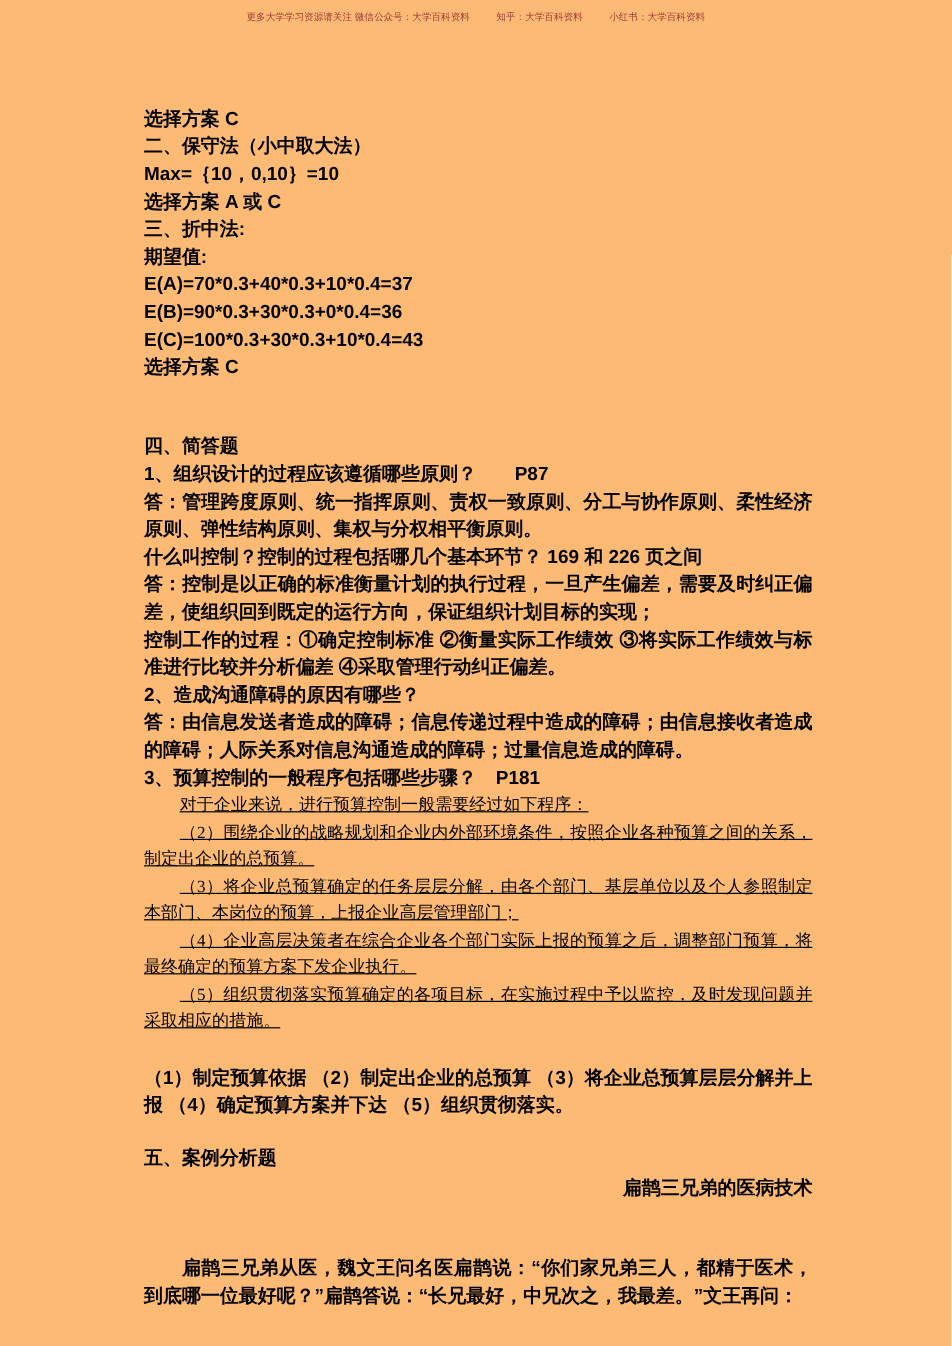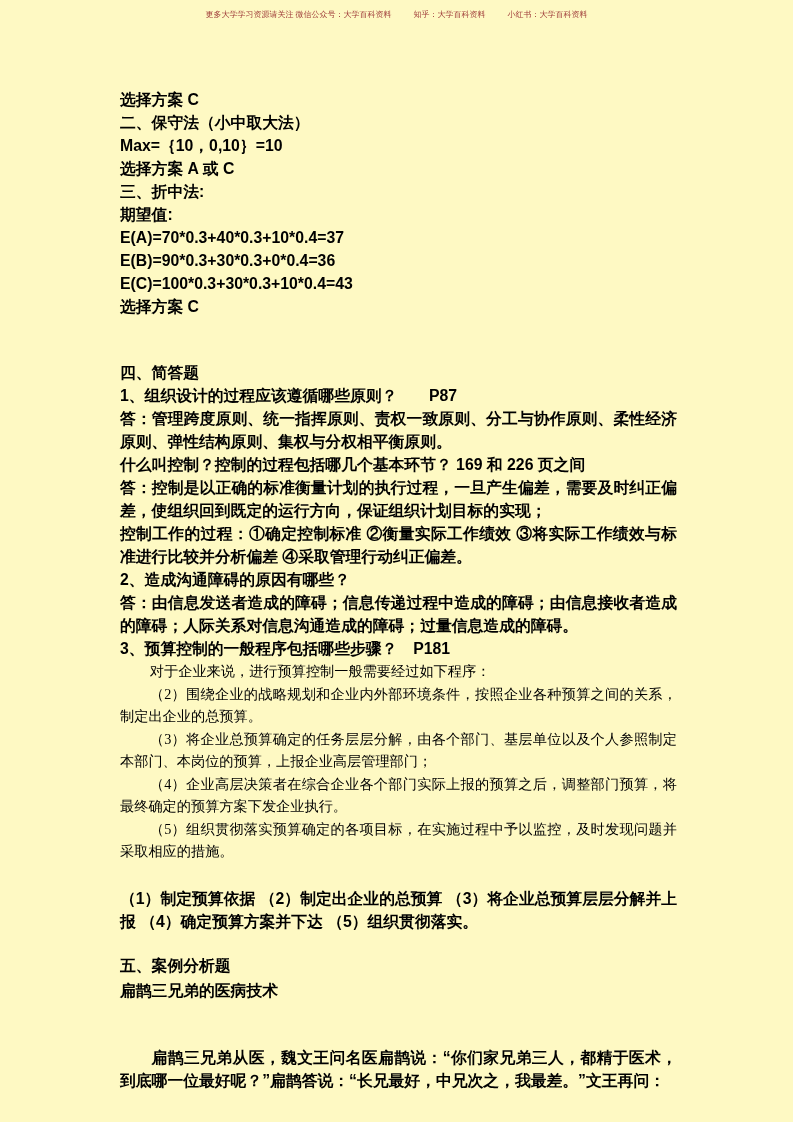--- a/index.html
+++ b/index.html
@@ -4,21 +4,21 @@
 <style>
   html, body {
     margin: 0;
     padding: 0;
     background: #ffffff;
   }
   .page {
     position: relative;
     width: 793px;
     height: 1122px;
-    background: #fef9c3;
+    background: #fdba74;
     overflow: hidden;
     color: #000000;
     font-family: "Liberation Sans", sans-serif;
   }
   .doc-header {
     position: absolute;
     top: 9px;
     left: 0;
     width: 100%;
     display: flex;
@@ -44,22 +44,23 @@
     text-align: justify;
   }
   
   .tx {
     font-family: "Liberation Serif", serif;
     font-weight: normal;
     font-size: 14.2px;
     line-height: 22.5px;
     text-align: justify;
     text-indent: 2.1em;
+    text-decoration: underline;
   }
-  .center { text-align: left; }
+  .center { text-align: right; }
   .gap-xl { margin-top: 43px; }
   .gap-md { margin-top: 24px; }
   .gap-sm { margin-top: 21px; }
   .gap-xs { margin-top: 2px; }
 </style>
 </head>
 <body>
 
 <div class="page">
 

